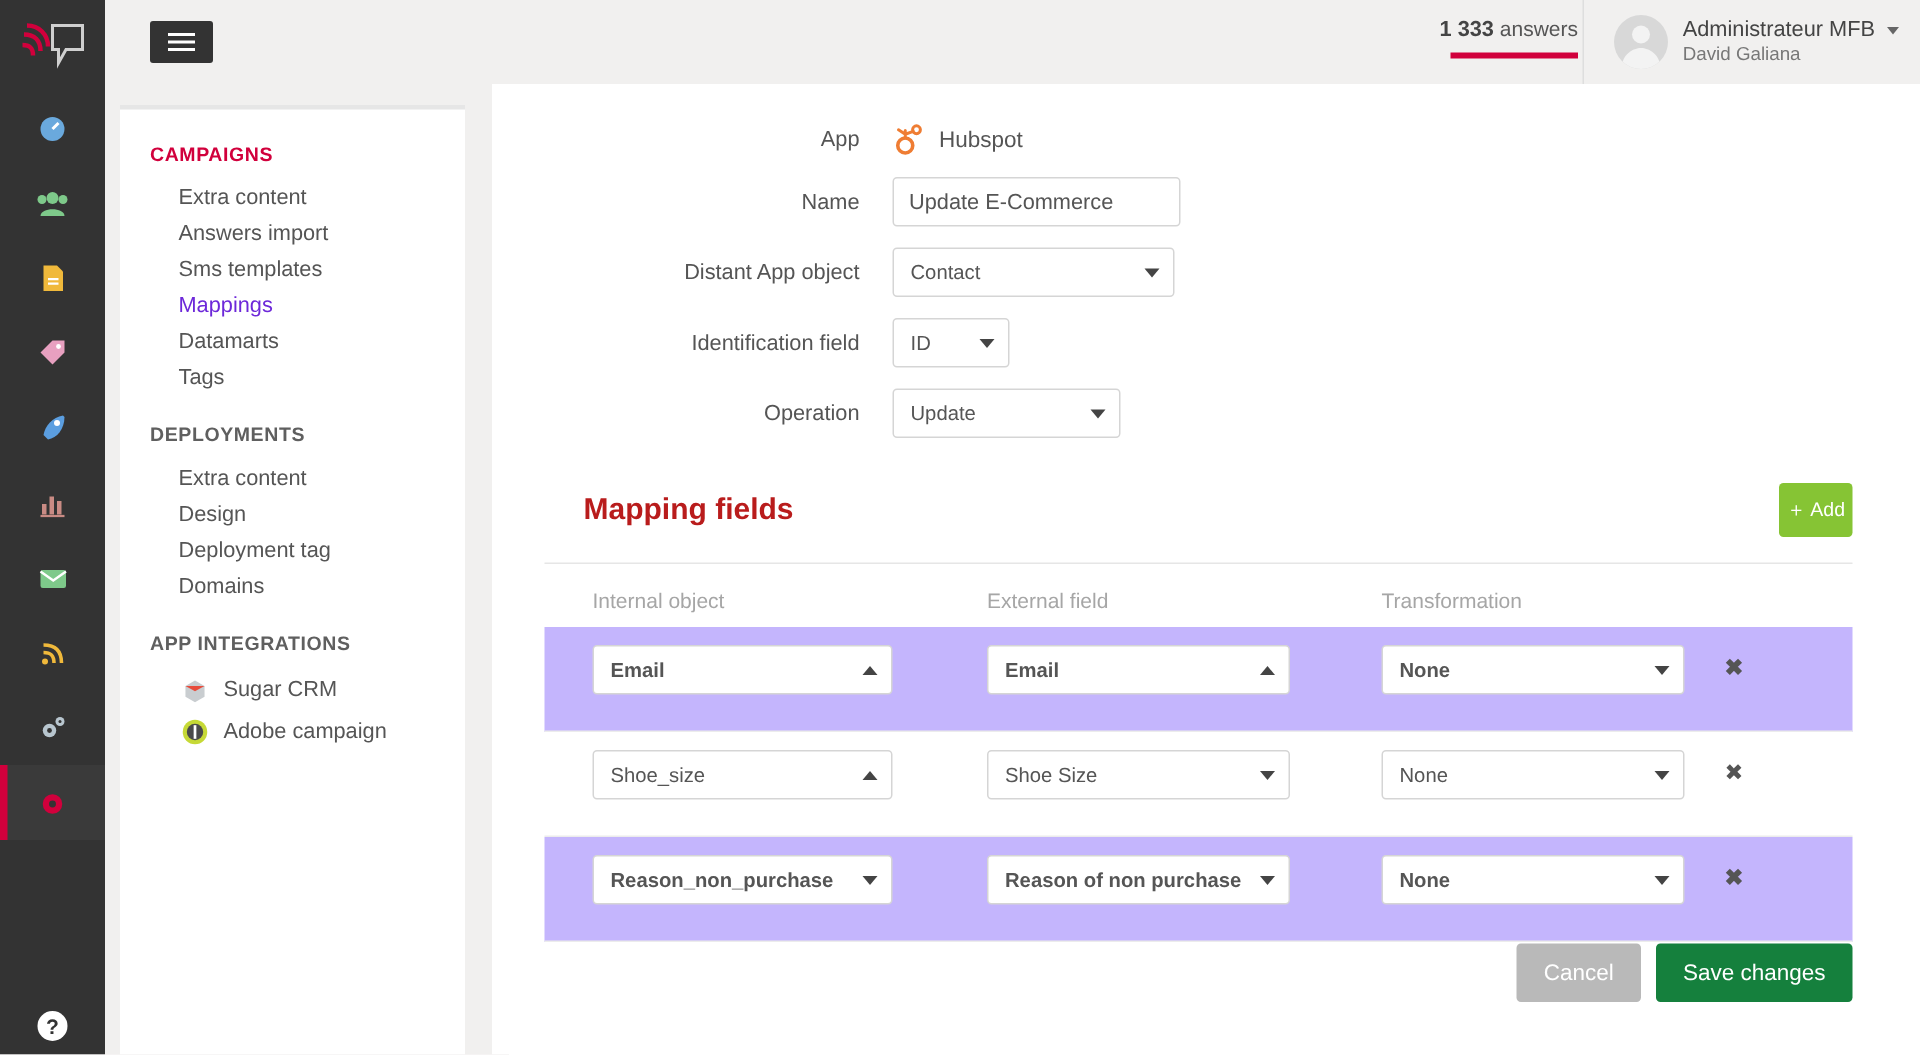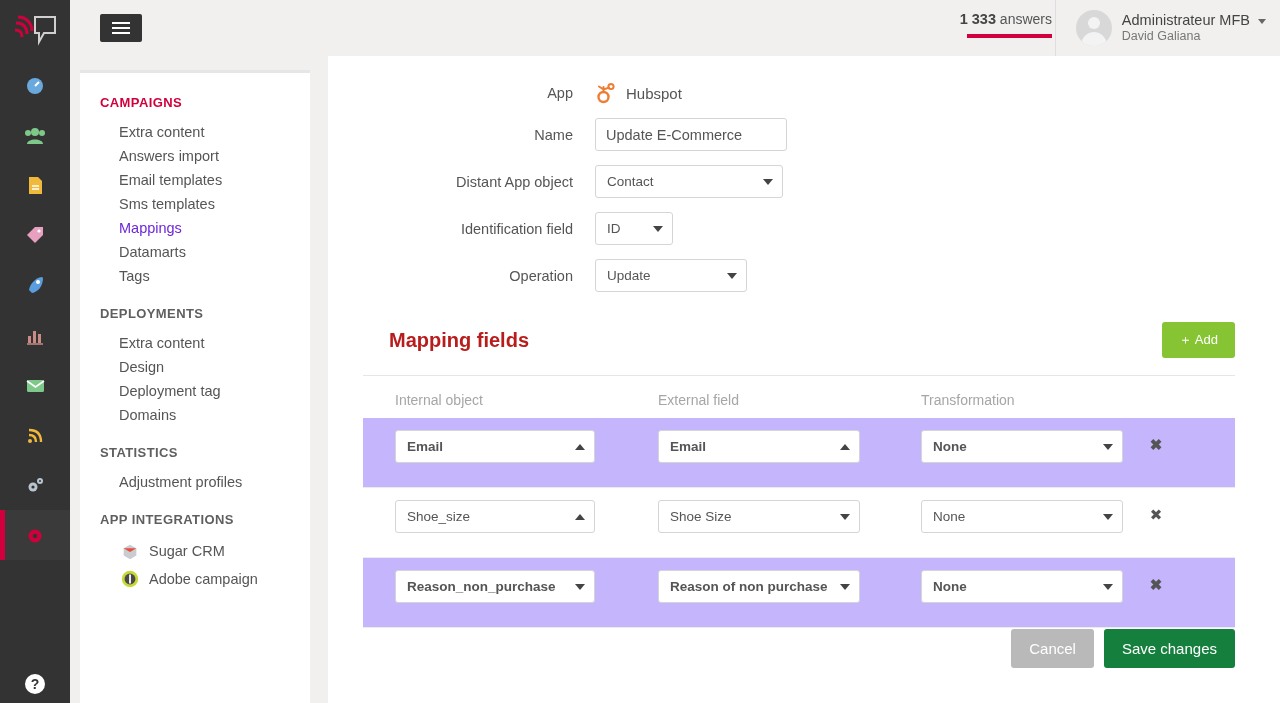--- a/index.html
+++ b/index.html
@@ -133,21 +133,21 @@
 
   
   .mf-head {
     display: flex; align-items: center; justify-content: space-between;
     margin-top: 30px; padding-bottom: 17px; border-bottom: 1px solid #e6e6e6;
   }
   .mf-title { font-size: 20px; color: #b91c1c; padding-left: 26px; font-weight: bold; }
   .btn-add {
     background: #86c434; color: #fff; border: none; border-radius: 3px;
     font-size: 13px; font-family: "Liberation Sans", sans-serif;
-    padding: 9px 17px; cursor: pointer;
+    padding: 9px 5px; cursor: pointer;
   }
 
   .mf-colhead { display: flex; padding: 16px 0 10px 32px; }
   .mf-colhead div { font-size: 14px; color: #a6a6a6; }
   .c1 { width: 263px; }
   .c2 { width: 263px; }
   .c3 { width: 205px; }
 
   .mrow {
     display: flex; align-items: flex-start; padding: 12px 0 24px 32px;
@@ -295,36 +295,31 @@
       </div>
     </div>
   </div>
 
   <div class="navpanel">
     <div id="nav-groups">
         <div class="nav-group">
           <div class="nav-section accent">CAMPAIGNS</div>
           <div class="nav-item">Extra content</div>
           <div class="nav-item">Answers import</div>
-          <div class="nav-item">Email templates</div>
           <div class="nav-item">Sms templates</div>
           <div class="nav-item active">Mappings</div>
           <div class="nav-item">Datamarts</div>
           <div class="nav-item">Tags</div>
         </div>
         <div class="nav-group">
           <div class="nav-section">DEPLOYMENTS</div>
           <div class="nav-item">Extra content</div>
           <div class="nav-item">Design</div>
           <div class="nav-item">Deployment tag</div>
           <div class="nav-item">Domains</div>
-        </div>
-        <div class="nav-group">
-          <div class="nav-section">STATISTICS</div>
-          <div class="nav-item">Adjustment profiles</div>
         </div>
         <div class="nav-group">
           <div class="nav-section">APP INTEGRATIONS</div>
           <div class="nav-item with-icon">
             <svg width="20" height="20" viewBox="0 0 20 22">
               <path d="M3 8 L10 4 L17 8 L17 16 L10 20 L3 16 Z" fill="#c9cdd0"></path>
               <path d="M3 8 L10 12 L17 8" fill="#e74c3c"></path>
             </svg>
             <span>Sugar CRM</span>
           </div>

